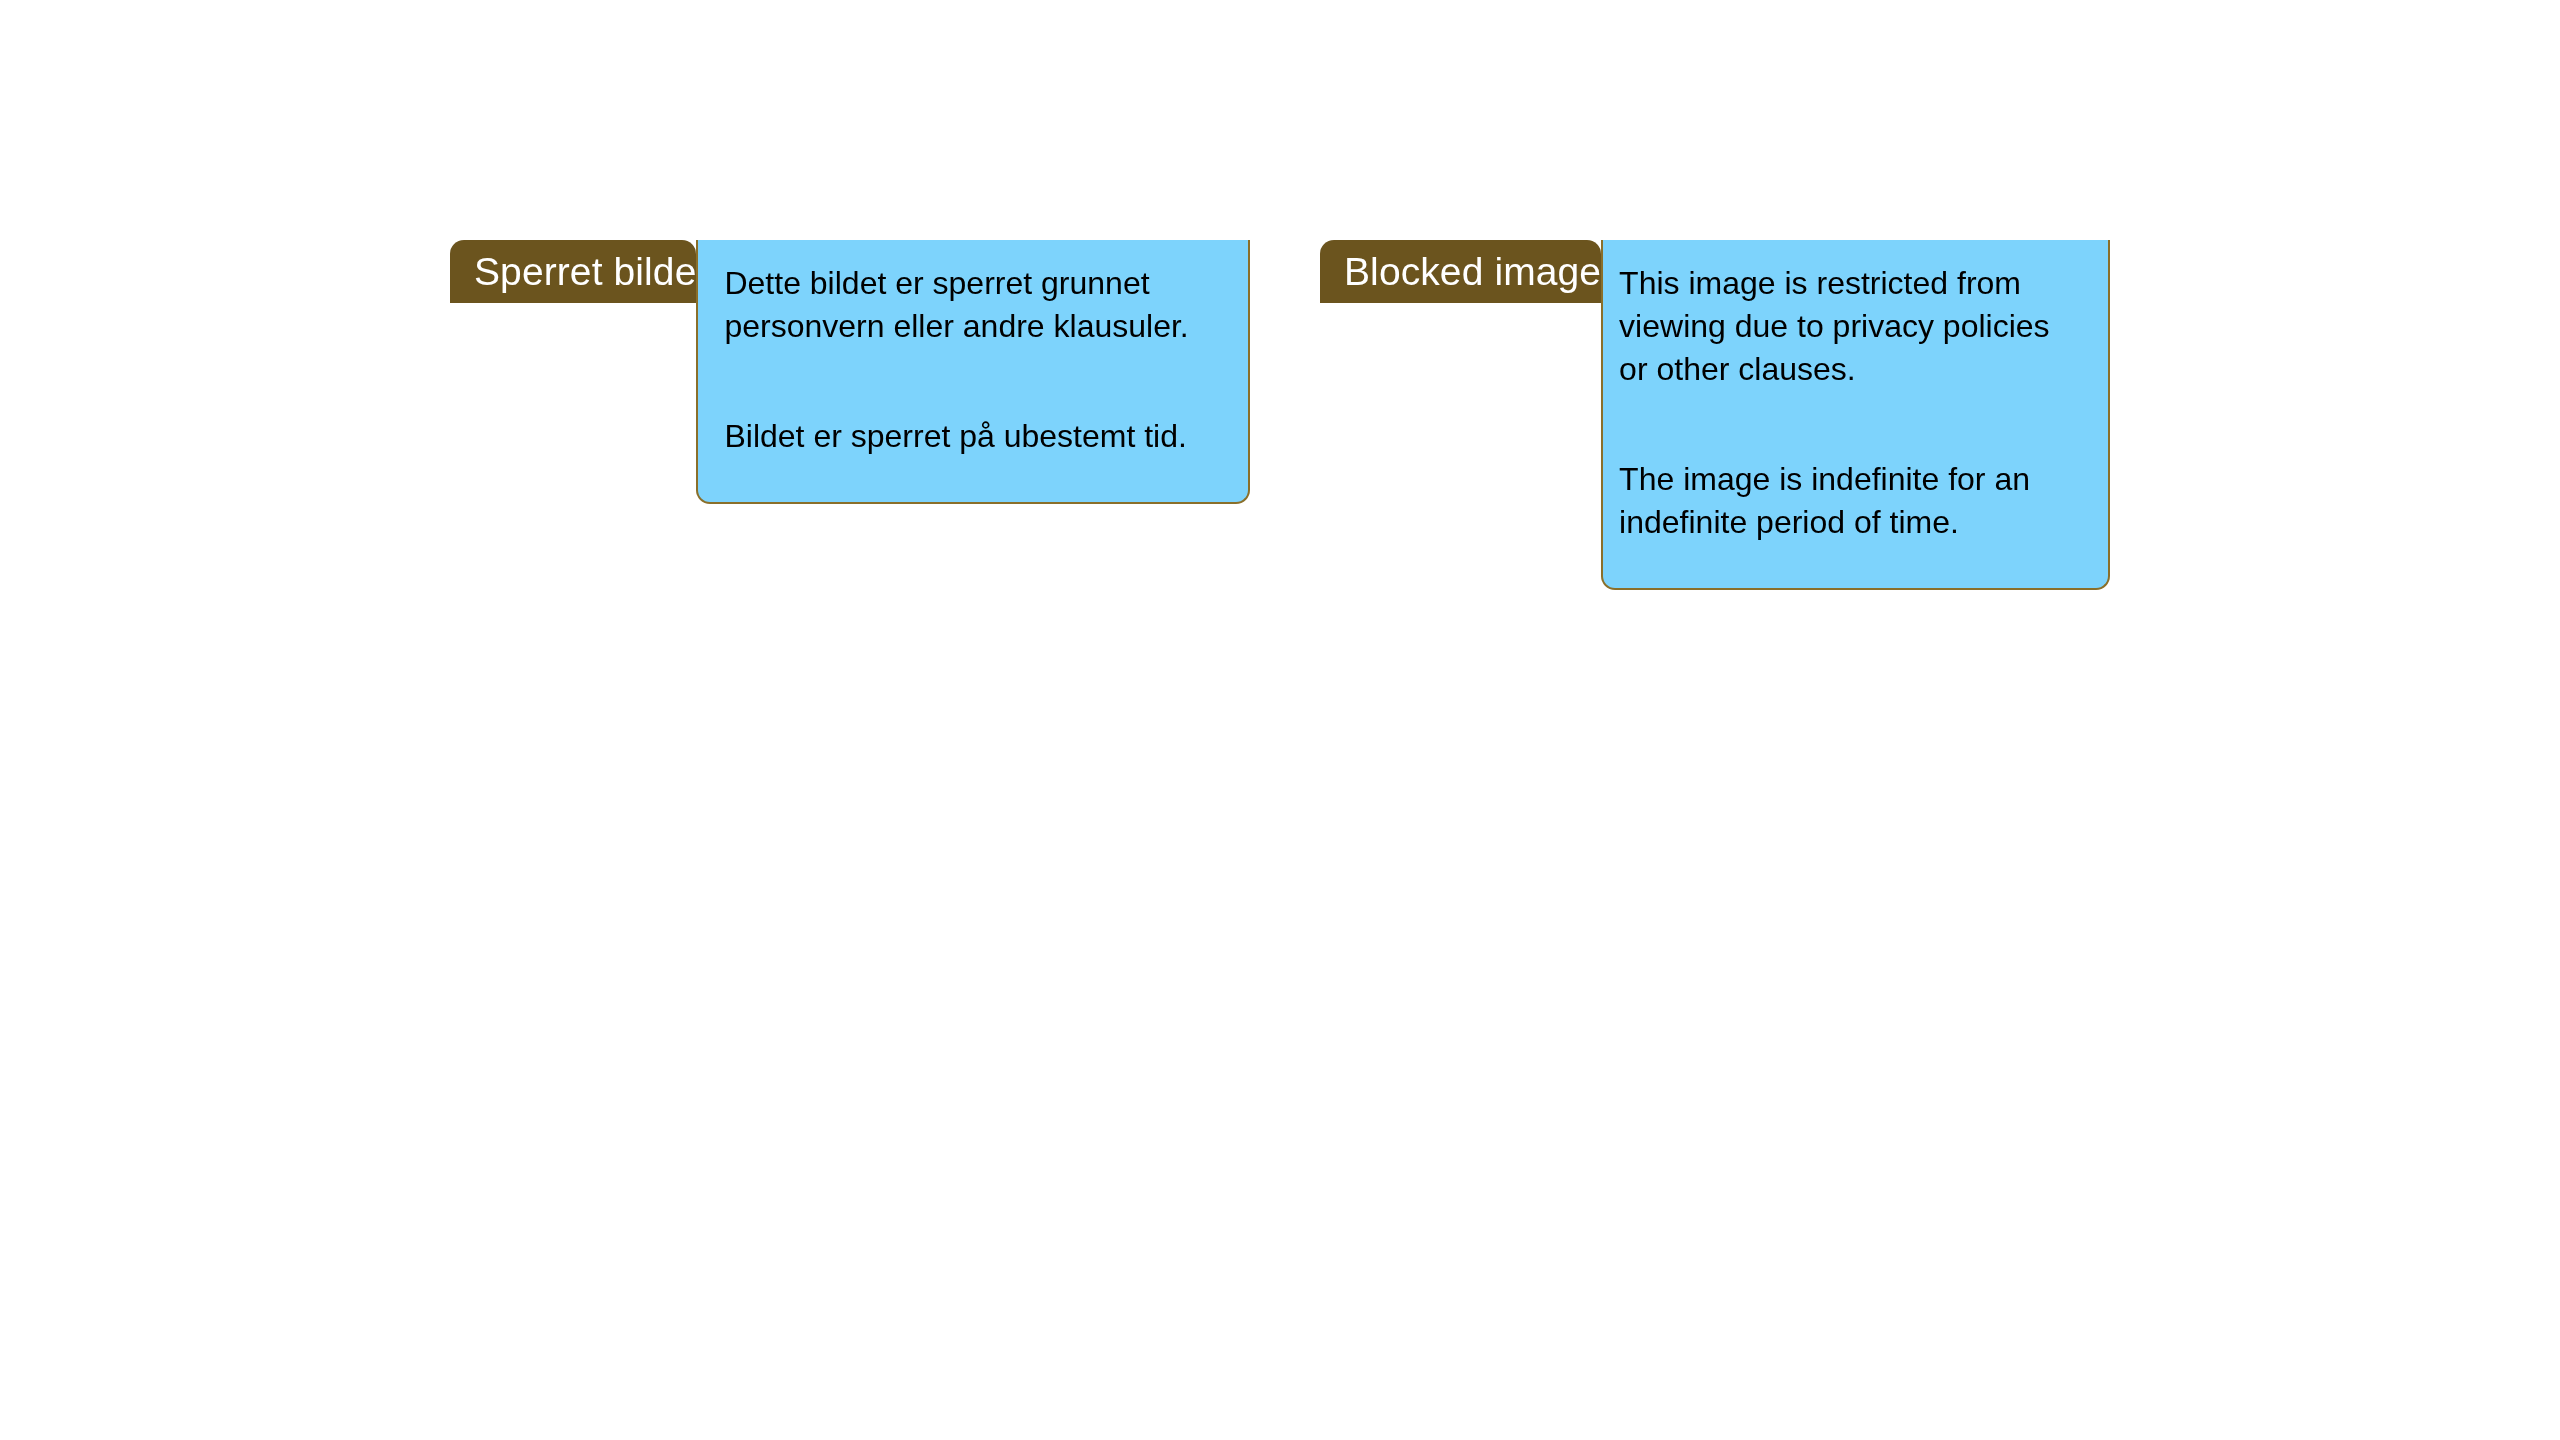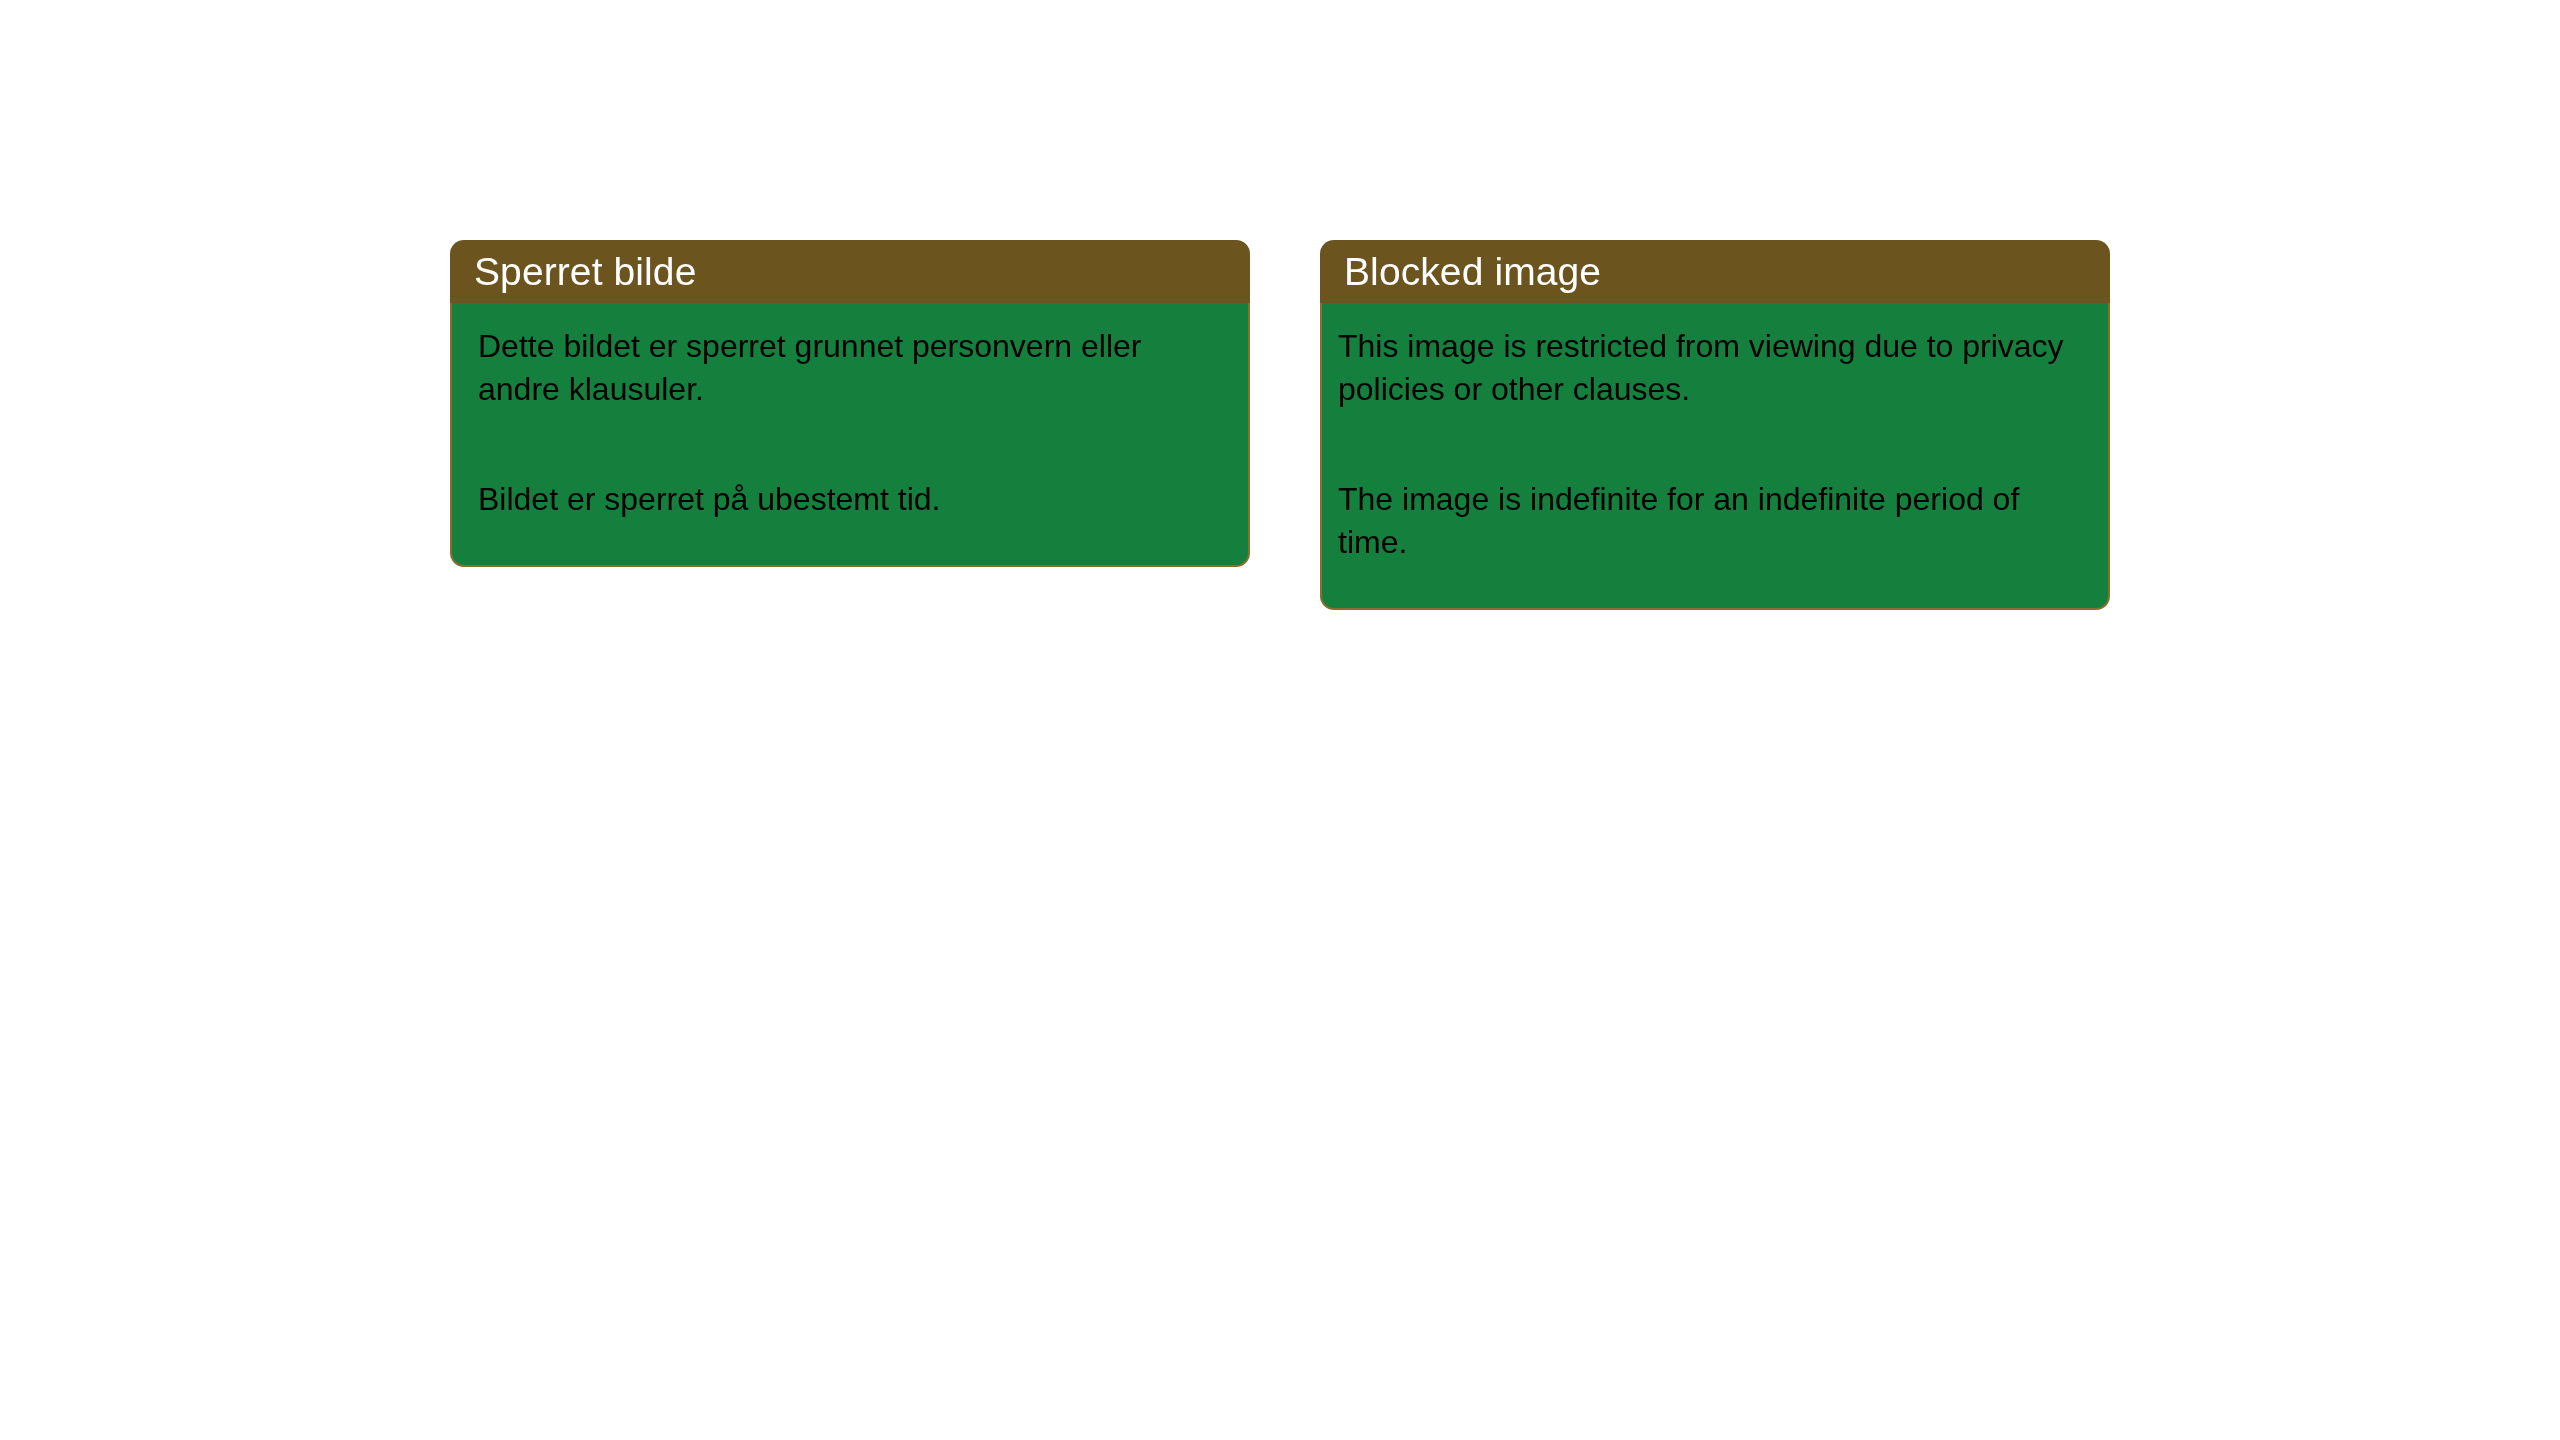--- a/index.html
+++ b/index.html
@@ -25,21 +25,21 @@
     flex-direction: row;
     align-items: flex-start;
     gap: 70px;
   }
 
   .notice-card {
     box-sizing: border-box;
     background: #ffffff;
     border-radius: 14px;
     display: flex;
-    flex-direction: column;
+    flex-direction: row;
     position: relative;
   }
 
   .notice-card.card-nb { width: 800px; }
   .notice-card.card-en { width: 790px; border-radius: 10px; }
 
   .card-header {
     box-sizing: border-box;
     background: #6b541e;
     border-radius: 14px 14px 0 0;
@@ -54,21 +54,21 @@
     color: #ffffff;
     font-size: 39px;
     line-height: 1;
     font-weight: 400;
     letter-spacing: 0.1px;
     white-space: nowrap;
   }
 
   .card-body {
     box-sizing: border-box;
-    background: #15803d;
+    background: #7dd3fc;
     border: 2px solid #8a6f2a;
     border-top: none;
     border-radius: 0 0 14px 14px;
     padding: 22px 26px 44px 26px;
     flex: 1 1 auto;
   }
 
   .card-nb .card-body { min-height: 215px; }
   .card-en .card-body { min-height: 215px; padding-left: 16px; }
 

